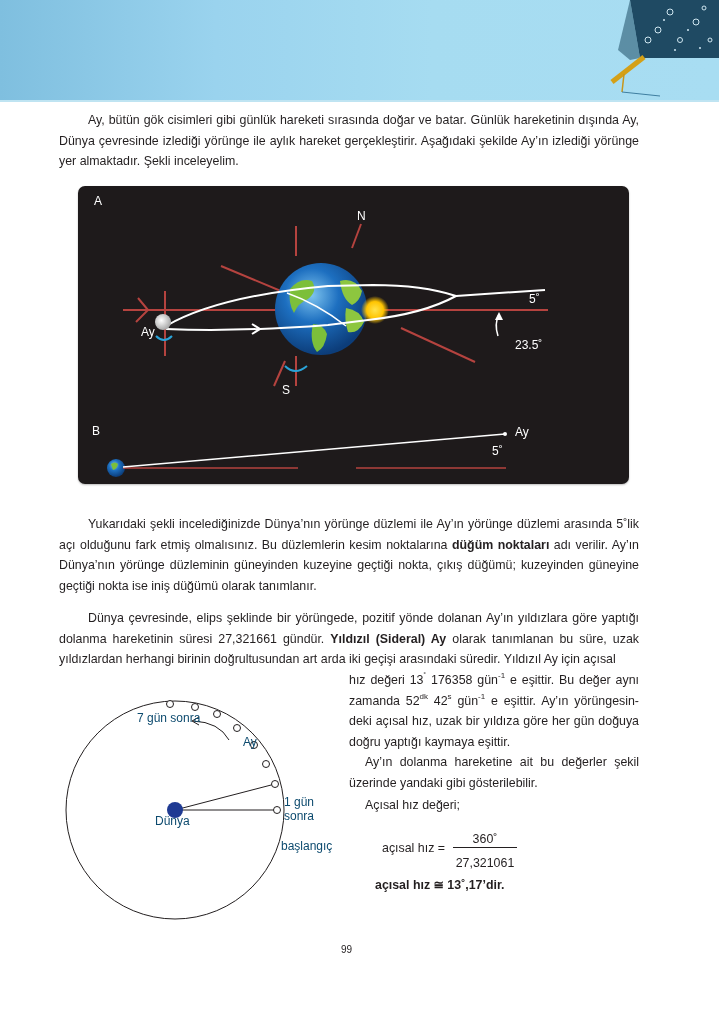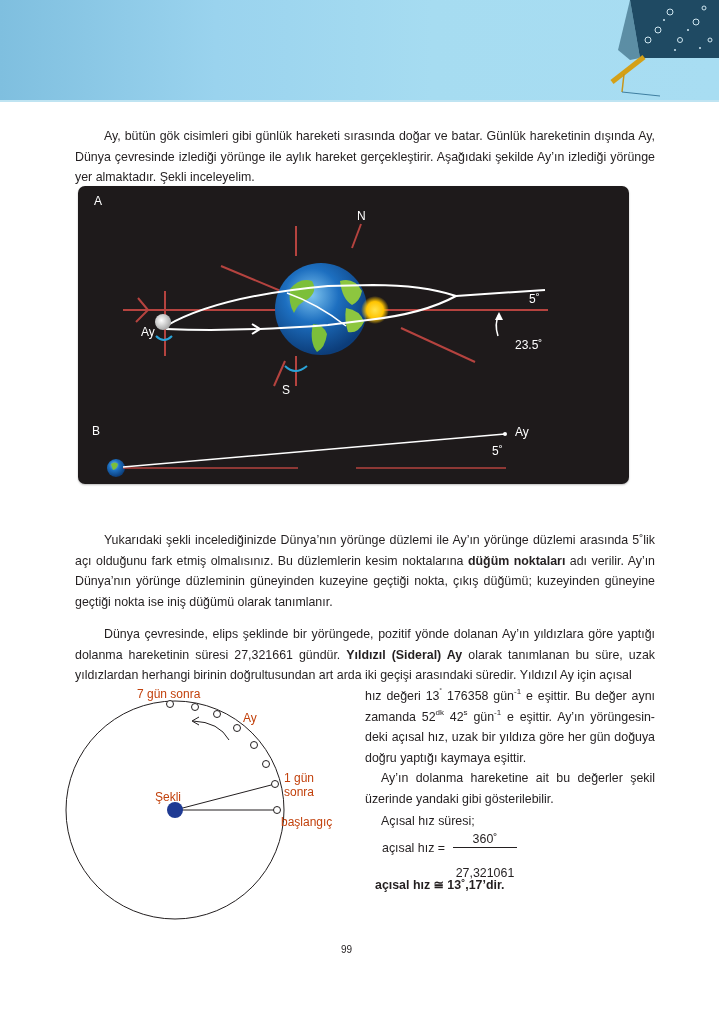--- a/index.html
+++ b/index.html
@@ -1,27 +1,27 @@
 <!DOCTYPE html>
 <html><head>
 <meta charset="utf-8">
 <style>
   html,body{margin:0;padding:0;}
   body{width:719px;height:1024px;background:#ffffff;position:relative;overflow:hidden;font-family:"Liberation Sans",sans-serif;color:#231f20;}
   .header{position:absolute;left:0;top:0;width:719px;height:100px;background:linear-gradient(90deg,#7fbfdf 0%,#9ad3ee 30%,#a6dcf1 60%,#a8ddf2 100%);}
   .header-line{position:absolute;left:0;top:100px;width:719px;height:2px;background:#bfe4f2;}
   .telescope{position:absolute;left:600px;top:0;width:119px;height:100px;}
-  .para{position:absolute;font-size:12.4px;line-height:20.5px;text-align:justify;margin:16px;}
+  .para{position:absolute;font-size:12.4px;line-height:20.5px;text-align:justify;margin:0;}
   .para b{font-weight:bold;}
   .indent{text-indent:29px;}
   .figure{position:absolute;left:78px;top:186px;width:551px;height:298px;background:#1e1a1b;border-radius:7px;box-shadow:0 1px 2px #bbb;overflow:hidden;}
   .fig-svg{position:absolute;left:0;top:0;}
   .lbl{position:absolute;color:#ffffff;font-size:12px;}
   .circle-fig{position:absolute;left:55px;top:680px;width:300px;height:240px;}
-  .cf-label{position:absolute;font-size:12px;color:#c2410c;}
+  .cf-label{position:absolute;font-size:12px;color:#0c4a6e;margin-top:24px;}
   .formula{position:absolute;font-size:12.4px;}
   .page-num{position:absolute;left:341px;top:944px;font-size:10px;}
   sup{font-size:8px;vertical-align:6px;line-height:0;}
 </style>
 </head>
 <body>
 
 <div class="header"></div>
 <div class="header-line"></div>
 <svg class="telescope" viewBox="0 0 119 100" width="119" height="100">
@@ -122,26 +122,26 @@
   <span class="lbl" style="left:414px;top:258px;">5˚</span>
 </div>
 
 <p class="para indent" style="left:59px;top:514px;width:580px;"><span>Yukarıdaki şekli incelediğinizde Dünya’nın yörünge düzlemi ile Ay’ın yörünge düzlemi arasında 5˚lik açı olduğunu fark etmiş olmalısınız. Bu düzlemlerin kesim noktalarına </span><b>düğüm noktaları</b><span> adı verilir. Ay’ın Dünya’nın yörünge düzleminin güneyinden kuzeyine geçtiği nokta, çıkış düğümü; kuzeyinden güneyine geçtiği nokta ise iniş düğümü olarak tanımlanır.</span></p>
 
 <p class="para indent" style="left:59px;top:608px;width:580px;"><span>Dünya çevresinde, elips şeklinde bir yörüngede, pozitif yönde dolanan Ay’ın yıldızlara göre yaptığı dolanma hareketinin süresi 27,321661 gündür. </span><b>Yıldızıl (Sideral) Ay</b><span> olarak tanımlanan bu süre, uzak yıldızlardan herhangi birinin doğrultusundan art arda iki geçişi arasındaki süredir. Yıldızıl Ay için açısal</span></p>
 
 <p class="para" style="left:349px;top:670px;width:290px;"><span>hız değeri 13</span><sup>˚</sup><span> 176358 gün</span><sup>-1</sup><span> e eşittir. Bu değer aynı</span> <span>zamanda 52</span><sup>dk</sup><span> 42</span><sup>s</sup><span> gün</span><sup>-1</sup><span> e eşittir. Ay’ın yörüngesin-</span> <span>deki açısal hız, uzak bir yıldıza göre her gün doğuya doğru yaptığı kaymaya eşittir.</span></p>
 
 <p class="para indent" style="left:349px;top:752px;width:290px;text-indent:16px;">Ay’ın dolanma hareketine ait bu değerler şekil üzerinde yandaki gibi gösterilebilir.</p>
-<p class="para" style="left:365px;top:795px;">Açısal hız süresi;</p>
+<p class="para" style="left:365px;top:795px;">Açısal hız değeri;</p>
 
 <div class="formula" style="left:382px;top:841px;">açısal hız =</div>
 <div class="formula" style="left:453px;top:832px;width:64px;text-align:center;">
   <div>360˚</div>
-  <div style="border-top:1px solid #231f20;margin-top:1px;padding-top:18px;">27,321061</div>
+  <div style="border-top:1px solid #231f20;margin-top:1px;padding-top:8px;">27,321061</div>
 </div>
 <div class="formula" style="left:375px;top:877px;font-weight:bold;">açısal hız ≅ 13˚,17’dir.</div>
 
 <div class="circle-fig">
   <svg width="300" height="240" viewBox="0 0 300 240">
     <circle cx="120" cy="130" r="109" fill="none" stroke="#231f20" stroke-width="1"></circle>
     <line x1="120" y1="130" x2="222" y2="130" stroke="#231f20" stroke-width="1"></line>
     <line x1="120" y1="130" x2="220" y2="104" stroke="#231f20" stroke-width="1"></line>
     <circle cx="120" cy="130" r="8" fill="#1f3a93"></circle>
     <g fill="#ffffff" stroke="#231f20" stroke-width="1">
@@ -152,19 +152,19 @@
       <circle cx="182" cy="48" r="3.5"></circle>
       <circle cx="162" cy="34" r="3.5"></circle>
       <circle cx="140" cy="27" r="3.5"></circle>
       <circle cx="115" cy="24" r="3.5"></circle>
     </g>
     <path d="M174,60 Q164,42 138,41" fill="none" stroke="#231f20" stroke-width="1"></path>
     <polyline points="144,37 137,41 144,45" fill="none" stroke="#231f20" stroke-width="1"></polyline>
   </svg>
   <span class="cf-label" style="left:82px;top:7px;">7 gün sonra</span>
   <span class="cf-label" style="left:188px;top:31px;">Ay</span>
-  <span class="cf-label" style="left:100px;top:110px;">Şekli</span>
+  <span class="cf-label" style="left:100px;top:110px;">Dünya</span>
   <span class="cf-label" style="left:229px;top:91px;text-align:right;">1 gün</span>
   <span class="cf-label" style="left:229px;top:105px;">sonra</span>
   <span class="cf-label" style="left:226px;top:135px;">başlangıç</span>
 </div>
 
 <div class="page-num">99</div>
 
 </body></html>

